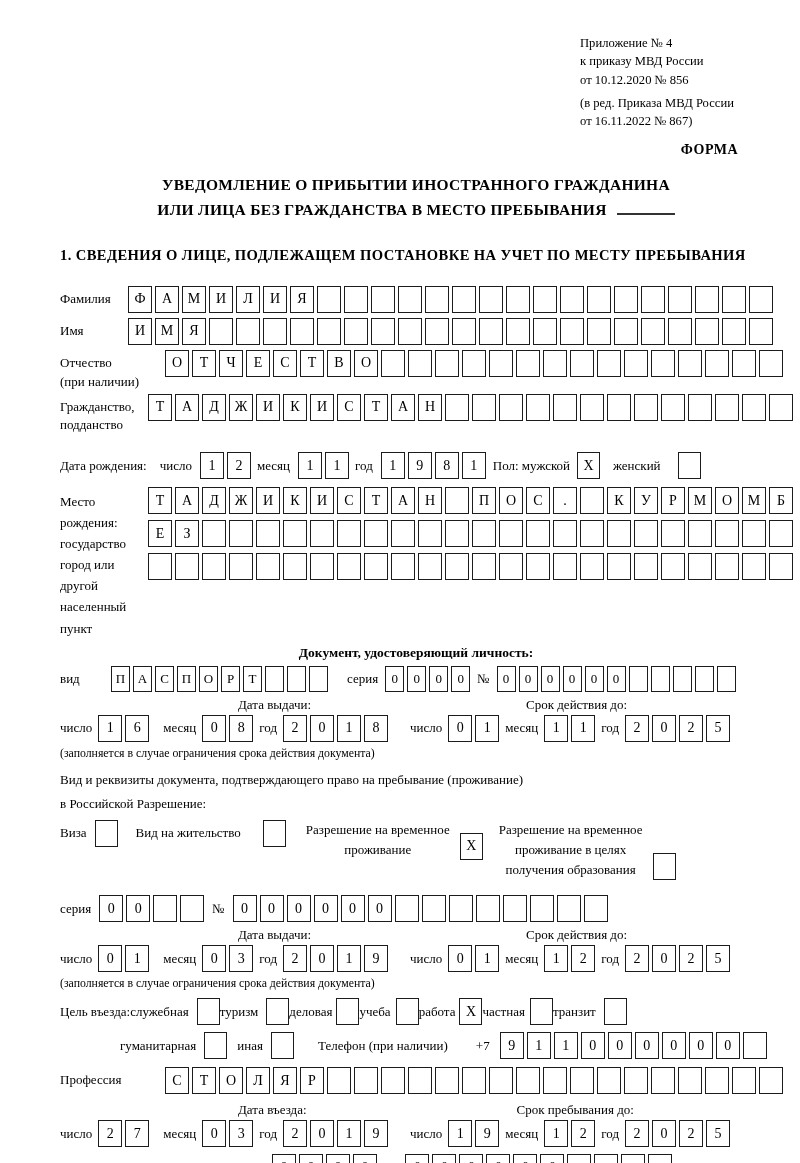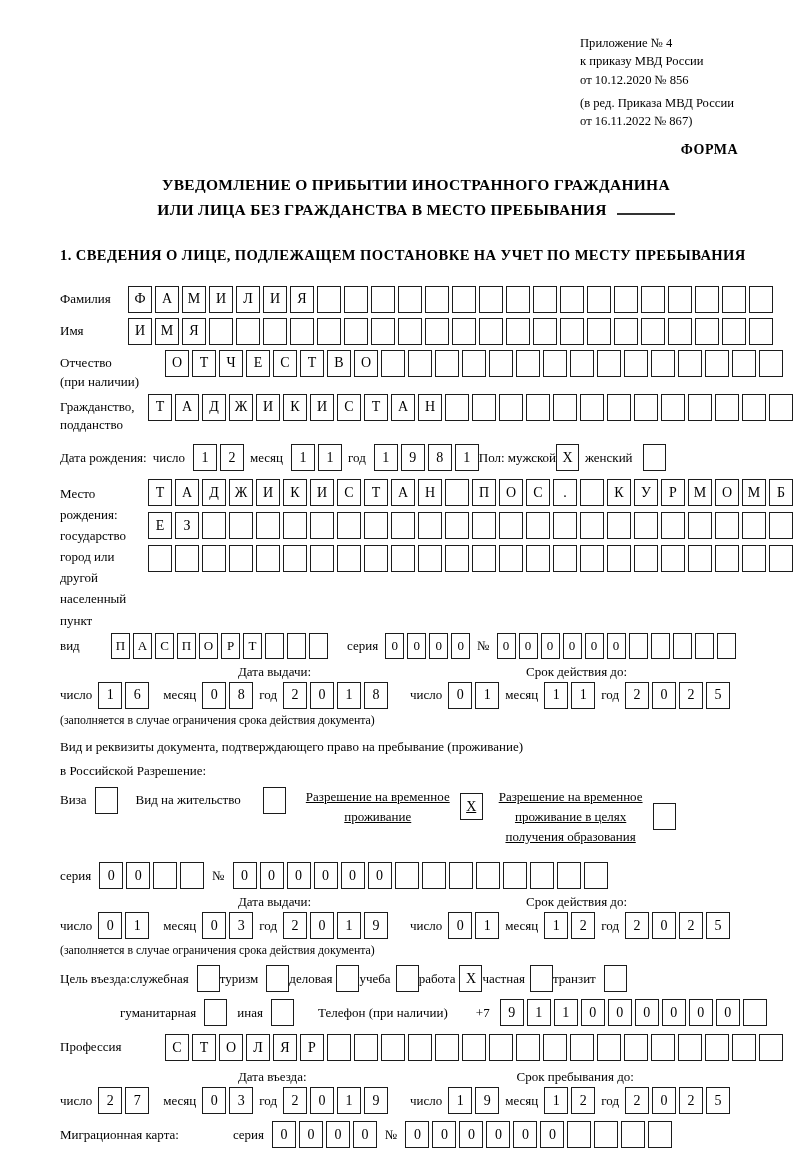--- a/index.html
+++ b/index.html
@@ -24,21 +24,21 @@
   .blank-line{display:inline-block;width:58px;border-bottom:2.4px solid #333;height:2px;margin-left:10px;vertical-align:baseline;}
   .sect-hdr{font-weight:bold;font-size:14.6px;margin-top:24px;letter-spacing:.4px;white-space:nowrap;}
   .formbody{margin-top:22px;}
 
   .dgroup{display:inline-flex;align-items:center;gap:6px;}
   .dgroup .dlab{margin-right:2px;}
   .center-b{text-align:center;font-weight:bold;font-size:13.5px;margin:6px 0 5px 0;}
   .dates-hdr{display:flex;font-size:13px;margin-bottom:2px;}
   .note-right{font-size:11.8px;padding-right:22px;margin:-1px 0 7px 0;}
   .opt{display:inline-flex;align-items:center;gap:8px;}
-  .opt-top{align-items:center;text-decoration:underline;}
+  .opt-top{align-items:flex-end;}
   .opt-lines{text-align:center;line-height:1.55;}
   .stack-label{line-height:1.62;flex:0 0 auto;}
   .cellrows{display:flex;flex-direction:column;gap:6px;}
 </style>
 </head>
 <body>
 
 <div class="page">
 
   <div class="hdr-note">
@@ -177,21 +177,21 @@
           <span class="cell"></span>
           <span class="cell"></span>
           <span class="cell"></span>
           <span class="cell"></span>
           <span class="cell"></span>
           <span class="cell"></span>
           <span class="cell"></span>
         </span>
     </div>
 
-    <div class="frow" style="margin-top:9px;">
+    <div class="frow" style="margin-top:17px;gap:7px">
       <span>Дата рождения:</span>
       <span class="dgroup" style="margin-left:6px">
         <span class="dlab">число</span>
         <span class="cells">
             <span class="cell">1</span>
             <span class="cell">2</span>
           </span>
         <span class="dlab">месяц</span>
         <span class="cells">
             <span class="cell">1</span>
@@ -297,20 +297,21 @@
             <span class="cell"></span>
             <span class="cell"></span>
             <span class="cell"></span>
             <span class="cell"></span>
             <span class="cell"></span>
             <span class="cell"></span>
           </span>
       </span>
     </div>
 
+    <div class="center-b">Документ, удостоверяющий личность:</div>
 
     <div class="frow" style="gap:7px">
       <span style="width:44px">вид</span>
       <span class="cells cells-s">
           <span class="cell">П</span>
           <span class="cell">А</span>
           <span class="cell">С</span>
           <span class="cell">П</span>
           <span class="cell">О</span>
           <span class="cell">Р</span>

